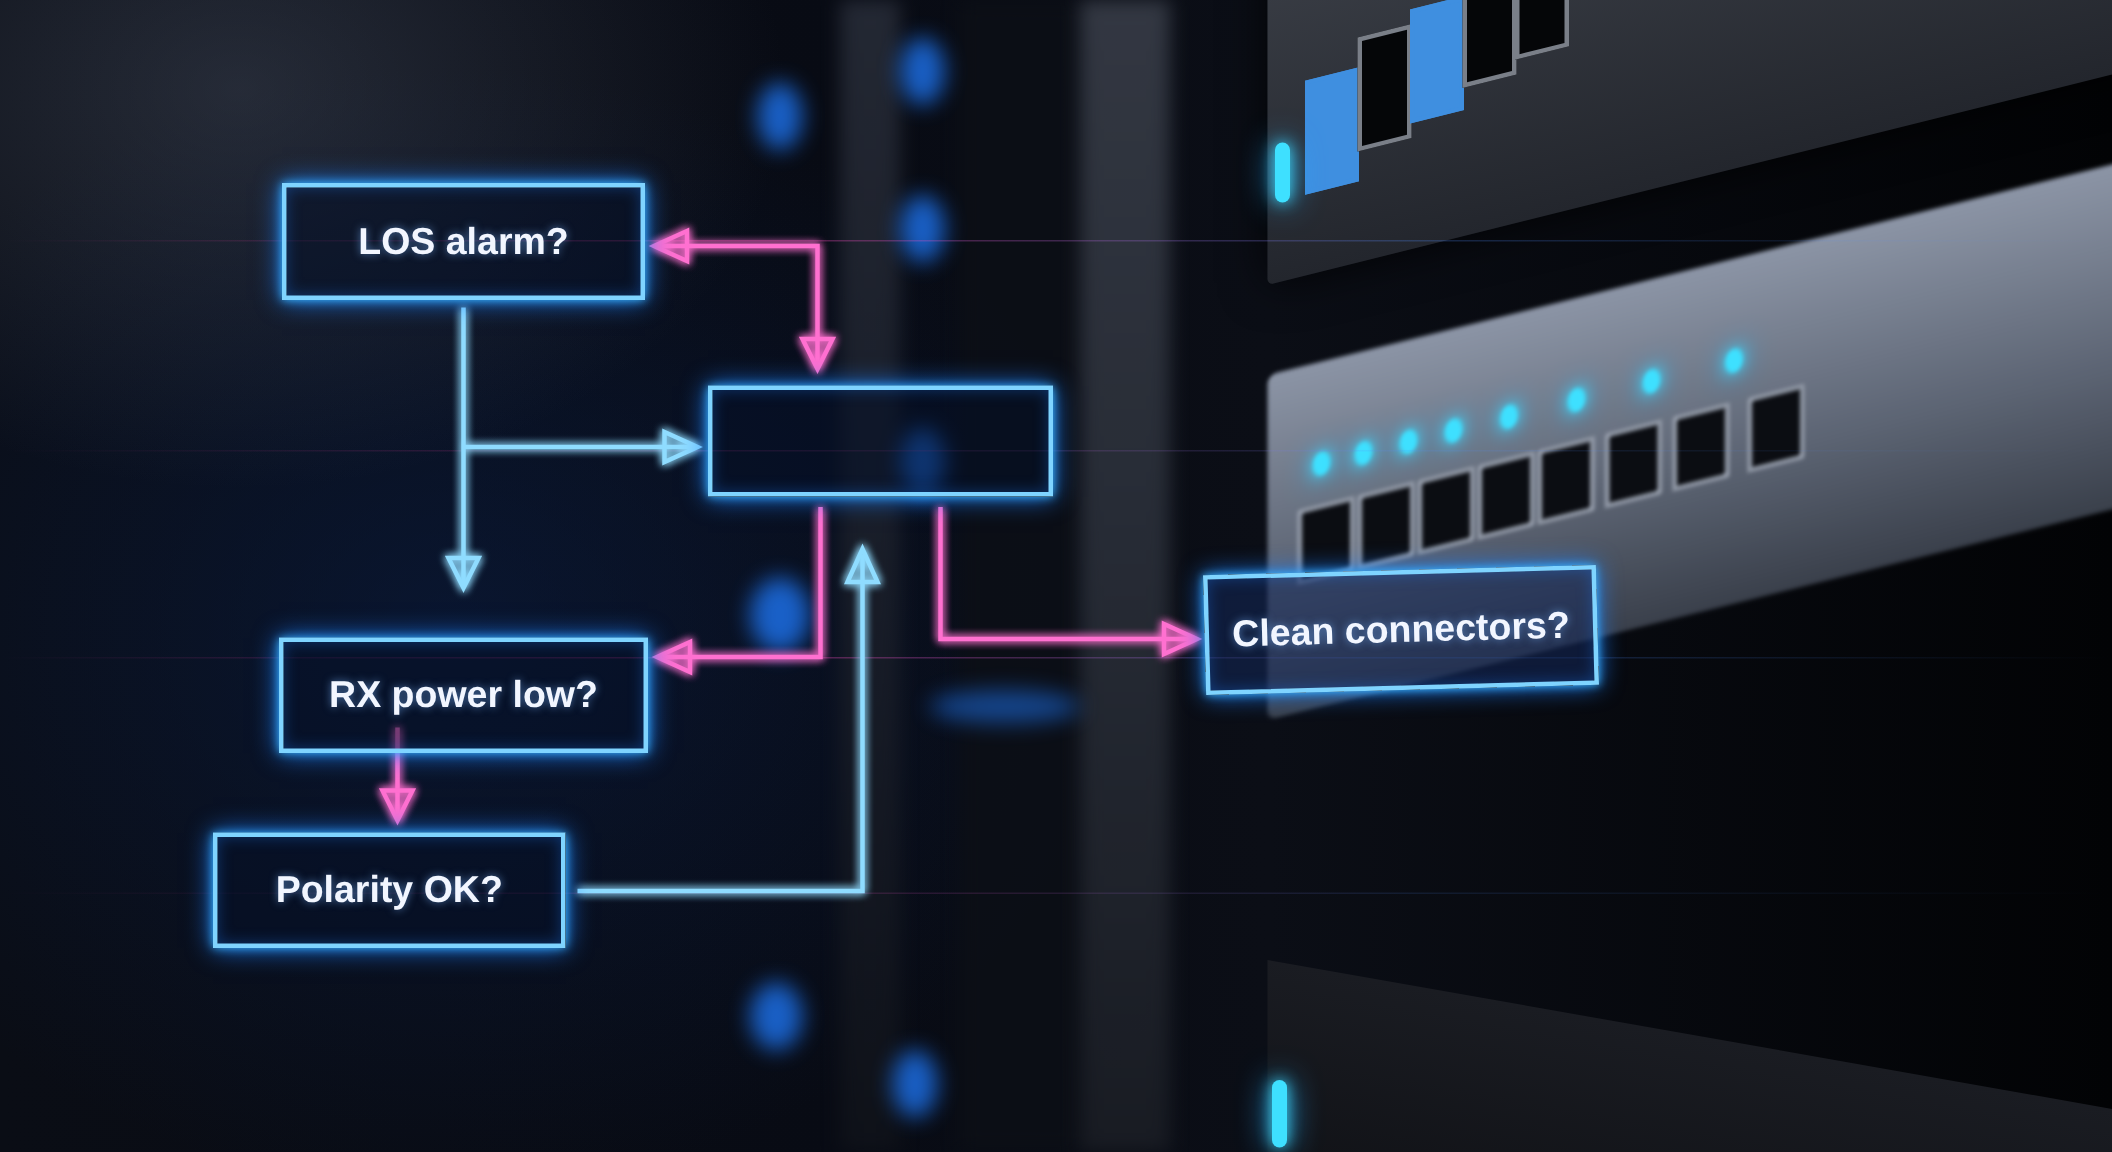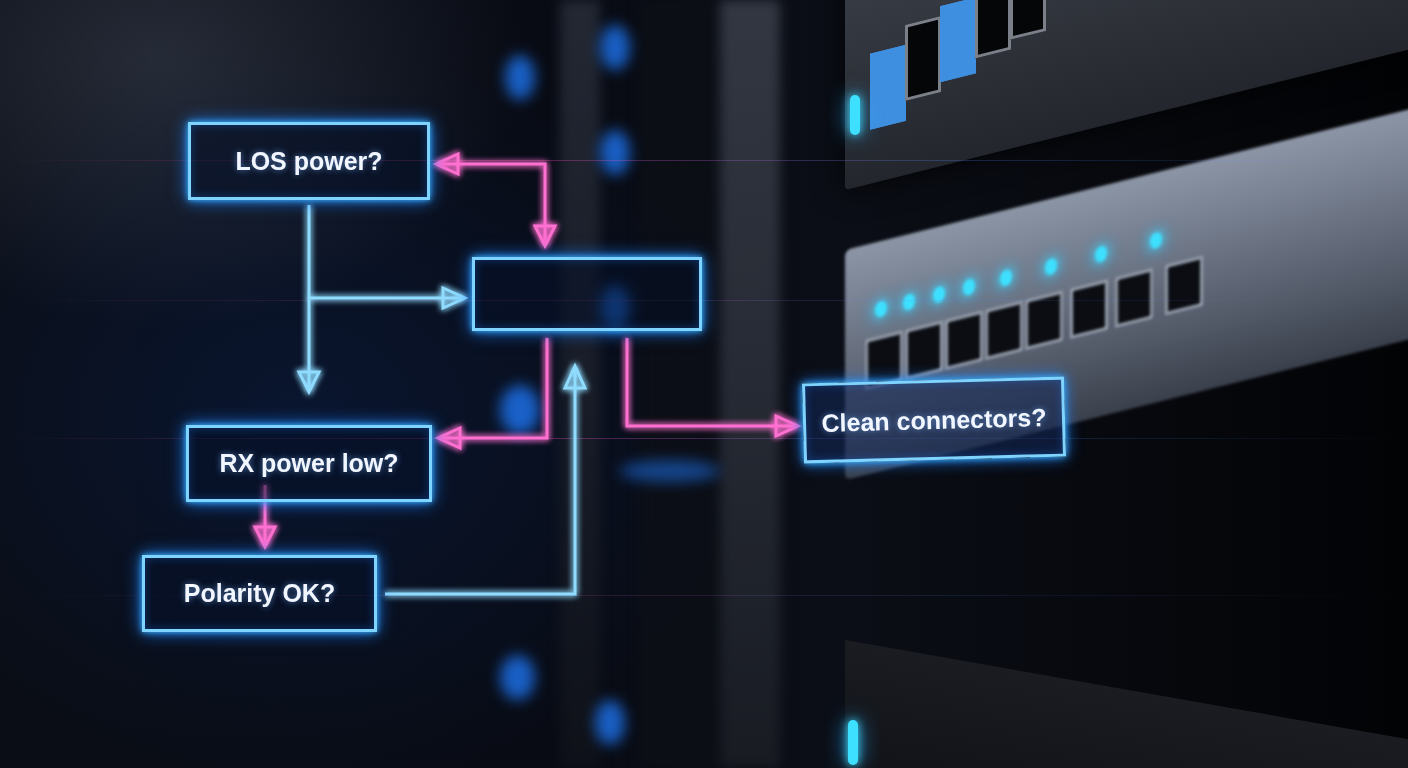--- a/index.html
+++ b/index.html
@@ -168,21 +168,21 @@
 
     <path d="M627 338 V426 H795"></path>
     <path d="M776 416 L798 426 L776 436 Z"></path>
 
     <path d="M265 485 V545"></path>
     <path d="M255 527 L265 547 L275 527 Z"></path>
   </g>
 </svg>
 
 <div class="node" style="left:188px;top:122px;width:242px;height:78px;">
-  <span>LOS power?</span>
+  <span>LOS alarm?</span>
 </div>
 
 <div class="node" style="left:472px;top:257px;width:230px;height:74px;">
   <span></span>
 </div>
 
 <div class="node" style="left:186px;top:401px;width:246px;height:77px;margin-top:24px;">
   <span>RX power low?</span>
 </div>
 

